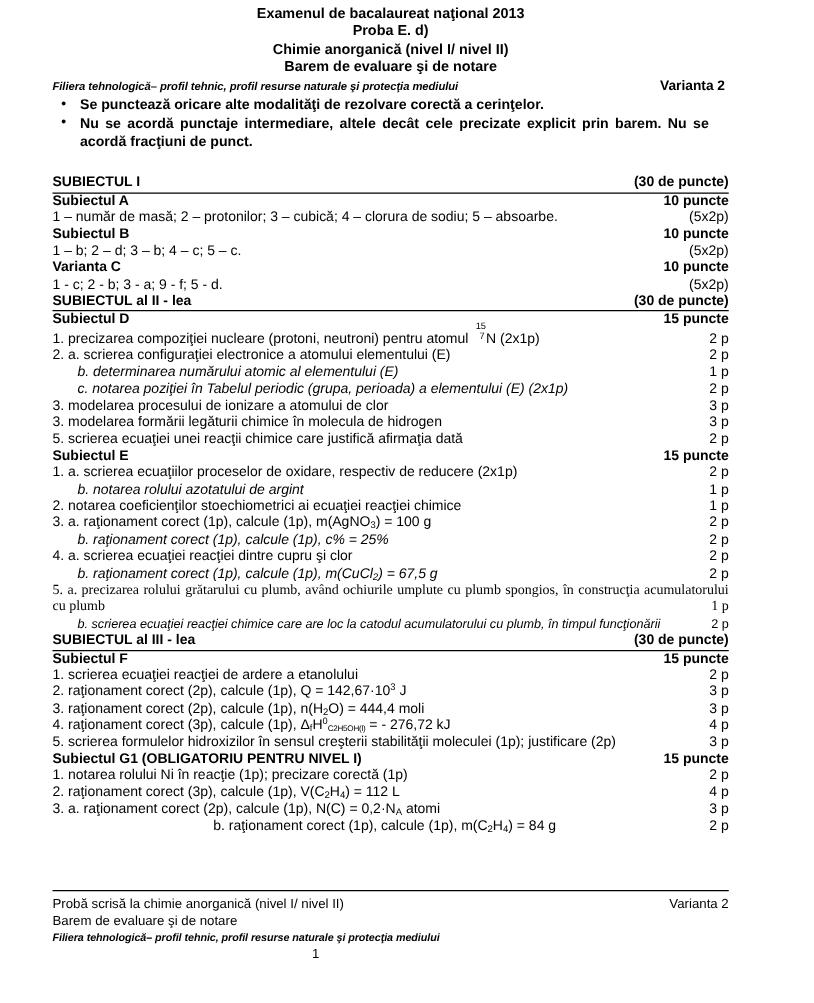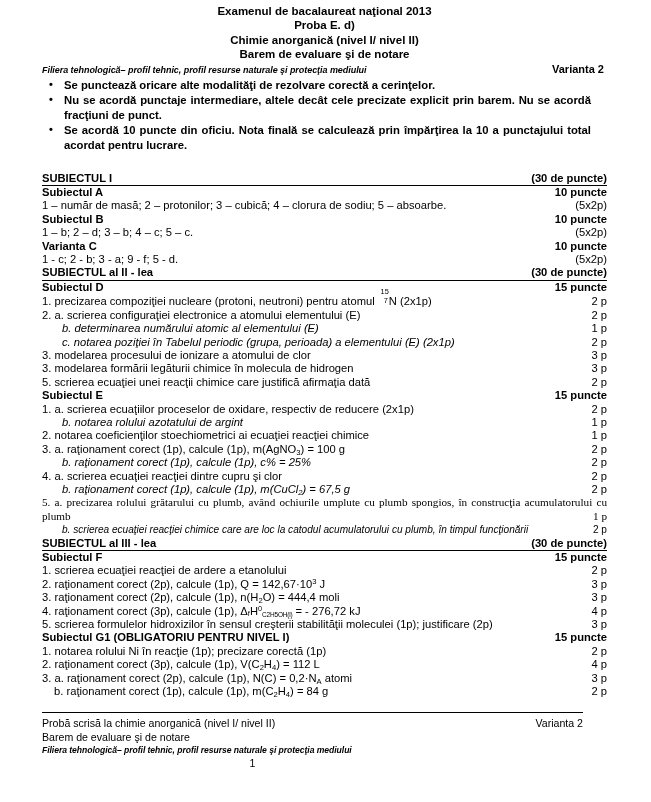--- a/index.html
+++ b/index.html
@@ -12,21 +12,21 @@
     height: 802px;
     font-family: "Liberation Sans", sans-serif;
     color: #000000;
     overflow: hidden;
   }
   .page {
     position: relative;
     width: 651px;
     height: 701px;
     box-sizing: border-box;
-    padding: 4px 44px 0 42px;
+    padding: 4px 68px 0 42px;
   }
 
   
   .doc-header { text-align: center; }
   .doc-header .hl {
     font-size: 11.5px;
     font-weight: bold;
     line-height: 14.4px;
     white-space: nowrap;
   }
@@ -101,21 +101,21 @@
   .row.section .l, .row.section .r { font-weight: bold; }
 
   .row.subhead .l, .row.subhead .r { font-weight: bold; }
 
   .row.justify .l {
     text-align: justify;
   }
   .row.justify .l > span { display: inline; font-family: Liberation Serif, serif; }
 
   .indent1 { padding-left: 20px; font-style: italic; }
-  .indent2 { padding-left: 12px; }
+  .indent2 { padding-left: 12px; text-align: center; }
 
   sub { font-size: 0.68em; vertical-align: -0.22em; line-height: 0; }
   sup { font-size: 0.68em; vertical-align: 0.48em; line-height: 0; }
 
   .isotope {
     display: inline-block;
     vertical-align: baseline;
     position: relative;
     width: 11px;
     height: 11px;
@@ -179,21 +179,20 @@
   </div>
 
   <div class="filiera-row">
     <span class="filiera-txt">Filiera tehnologică– profil tehnic, profil resurse naturale şi protecţia mediului</span>
     <span class="varianta">Varianta 2</span>
   </div>
 
   <ul class="bullets">
     <li>Se punctează oricare alte modalităţi de rezolvare corectă a cerinţelor.</li>
     <li>Nu se acordă punctaje intermediare, altele decât cele precizate explicit prin barem. Nu se acordă fracţiuni de punct.</li>
-    <li>Se acordă 10 puncte din oficiu. Nota finală se calculează prin împărţirea la 10 a punctajului total acordat pentru lucrare.</li>
   </ul>
 
   <div class="rows">
 
     <div class="row section">
       <span class="l">SUBIECTUL I</span>
       <span class="r">(30 de puncte)</span>
     </div>
 
     <div class="row subhead">

